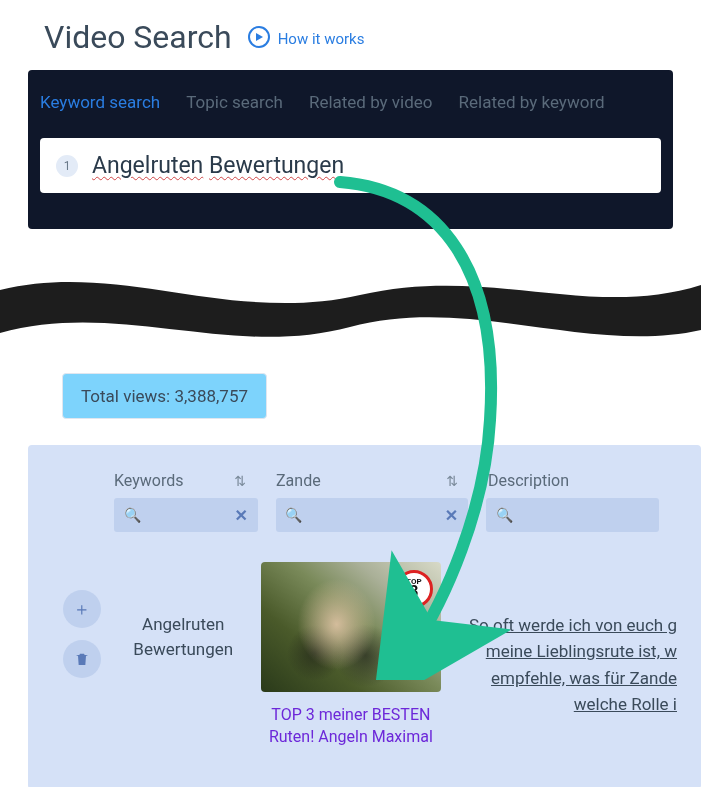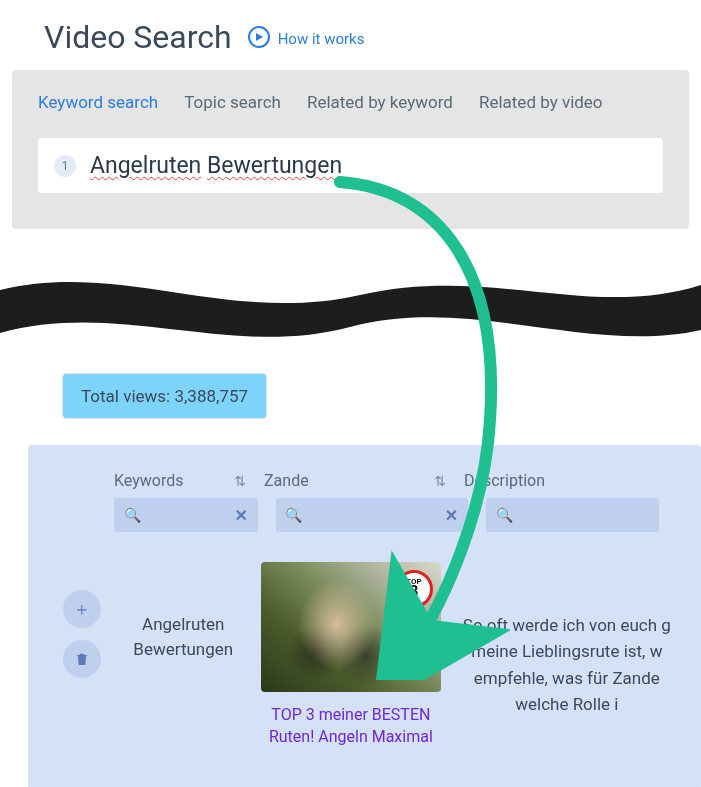--- a/index.html
+++ b/index.html
@@ -4,40 +4,40 @@
 <style>
   * { box-sizing: border-box; margin: 0; padding: 0; font-family: -apple-system, BlinkMacSystemFont, "Segoe UI", Roboto, sans-serif; }
   body { background: #fff; width: 701px; height: 787px; overflow: hidden; position: relative; }
 
   .header { display: flex; align-items: center; gap: 16px; padding: 18px 28px 14px; }
   .page-title { font-size: 32px; font-weight: 400; color: #3a4a5a; margin-left: 16px; }
   .how-link { display: flex; align-items: flex-end; gap: 8px; color: #2a7de1; font-size: 15px; cursor: pointer; }
   .play-circle { width: 22px; height: 22px; border: 2px solid #2a7de1; border-radius: 50%; display: flex; align-items: center; justify-content: center; }
   .play-tri { width: 0; height: 0; border-left: 7px solid #2a7de1; border-top: 4px solid transparent; border-bottom: 4px solid transparent; margin-left: 2px; }
 
-  .blue-panel { background: #e5e5e5; border-radius: 4px; margin: 0 12px; padding: 22px 26px 36px; }
+  .blue-panel { background: #0f172a; border-radius: 4px; margin: 0 28px; padding: 22px 12px 36px; }
   .tabs { display: flex; gap: 26px; margin-bottom: 26px; }
   .tab { font-size: 17px; color: #5a6a7a; cursor: pointer; white-space: nowrap; }
   .tab.active { color: #2a7de1; }
 
   .search-row { background: #fff; border-radius: 4px; padding: 14px 16px; display: flex; align-items: center; gap: 14px; }
   .num-badge { width: 22px; height: 22px; background: #e3ebf7; border-radius: 50%; display: flex; align-items: center; justify-content: center; font-size: 12px; color: #6a7a8a; }
   .search-text { font-size: 23px; color: #2a3a4a; }
   .redline { text-decoration: underline wavy #d14848 1px; text-underline-offset: 3px; }
 
   .wave-gap { position: absolute; top: 255px; left: 0; width: 701px; height: 100px; pointer-events: none; }
   .wave-gap svg { width: 100%; height: 100%; }
 
   .lower { position: absolute; top: 355px; left: 28px; right: 0; }
 
   .total-box { background: #7dd3fc; border: 1px solid #e0e6ef; border-radius: 4px; display: inline-block; padding: 12px 18px; font-size: 17px; color: #3a4a5a; margin: 18px 0 0 34px; }
 
   .results-panel { background: #d5e1f7; border-radius: 4px; margin-top: 26px; padding: 26px 0 40px; }
 
-  .col-headers { display: flex; padding: 0 24px 8px 86px; gap: 0; }
+  .col-headers { display: flex; padding: 0 24px 8px 86px; gap: 12px; }
   .col-h { color: #5a6a7a; font-size: 16px; display: flex; align-items: center; justify-content: space-between; padding-right: 18px; }
   .col-kw { width: 150px; }
   .col-title { width: 200px; }
   .col-desc { width: 180px; }
   .sort-icon { font-size: 14px; color: #7a8a9a; cursor: pointer; }
 
   .filter-row { display: flex; padding: 0 24px 0 86px; gap: 0; }
   .filter-box { background: #bfd0ee; border-radius: 3px; height: 34px; display: flex; align-items: center; justify-content: space-between; padding: 0 10px; margin-right: 18px; }
   .fb-kw { width: 148px; }
   .fb-title { width: 198px; }
@@ -54,43 +54,43 @@
   .thumb { width: 180px; height: 130px; border-radius: 4px; background: linear-gradient(40deg, #2a3a1a 0%, #4a5a2a 30%, #7a8a5a 55%, #aab098 75%, #d8dac8 100%); margin: 0 auto 12px; position: relative; overflow: hidden; }
   .thumb::after { content: ""; position: absolute; inset: 0; background:
     radial-gradient(ellipse 60px 70px at 42% 48%, rgba(230,200,170,0.85) 0%, rgba(230,200,170,0) 65%),
     radial-gradient(circle 40px at 30% 70%, rgba(20,20,20,0.55) 0%, rgba(20,20,20,0) 70%),
     radial-gradient(circle 45px at 58% 72%, rgba(20,20,20,0.55) 0%, rgba(20,20,20,0) 70%);
   }
   .top3 { position: absolute; top: 8px; right: 8px; width: 38px; height: 38px; border-radius: 50%; background: #fff; border: 3px solid #d22; display: flex; flex-direction: column; align-items: center; justify-content: center; font-weight: bold; line-height: 0.9; }
   .top3 .t { font-size: 8px; color: #111; }
   .top3 .n { font-size: 16px; color: #111; }
   .vid-title { font-size: 16px; color: #6d28d9; line-height: 1.4; }
-  .cell-desc { width: 240px; color: #3a4a5a; font-size: 17px; line-height: 1.55; text-align: center; padding-top: 50px; padding-left: 10px; }
+  .cell-desc { width: 240px; color: #3a4a5a; font-size: 17px; line-height: 1.55; text-align: right; padding-top: 50px; padding-left: 10px; text-decoration: underline; }
 
   .arrow-svg { position: absolute; top: 170px; left: 330px; width: 180px; height: 510px; pointer-events: none; z-index: 10; }
 </style>
 </head>
 <body>
 
 <div class="header">
   <div class="page-title">Video Search</div>
   <div class="how-link">
     <span class="play-circle">
         <span class="play-tri"></span>
       </span>
     <span>How it works</span>
   </div>
 </div>
 
 <div class="blue-panel">
   <div class="tabs">
     <div class="tab active">Keyword search</div>
     <div class="tab">Topic search</div>
+    <div class="tab">Related by video</div>
     <div class="tab">Related by keyword</div>
-    <div class="tab">Related by video</div>
   </div>
   <div class="search-row">
     <span class="num-badge">1</span>
     <span class="search-text">
       <span class="redline">Angelruten</span> <span class="redline">Bewertungen</span>
     </span>
   </div>
 </div>
 
 <div class="wave-gap">

